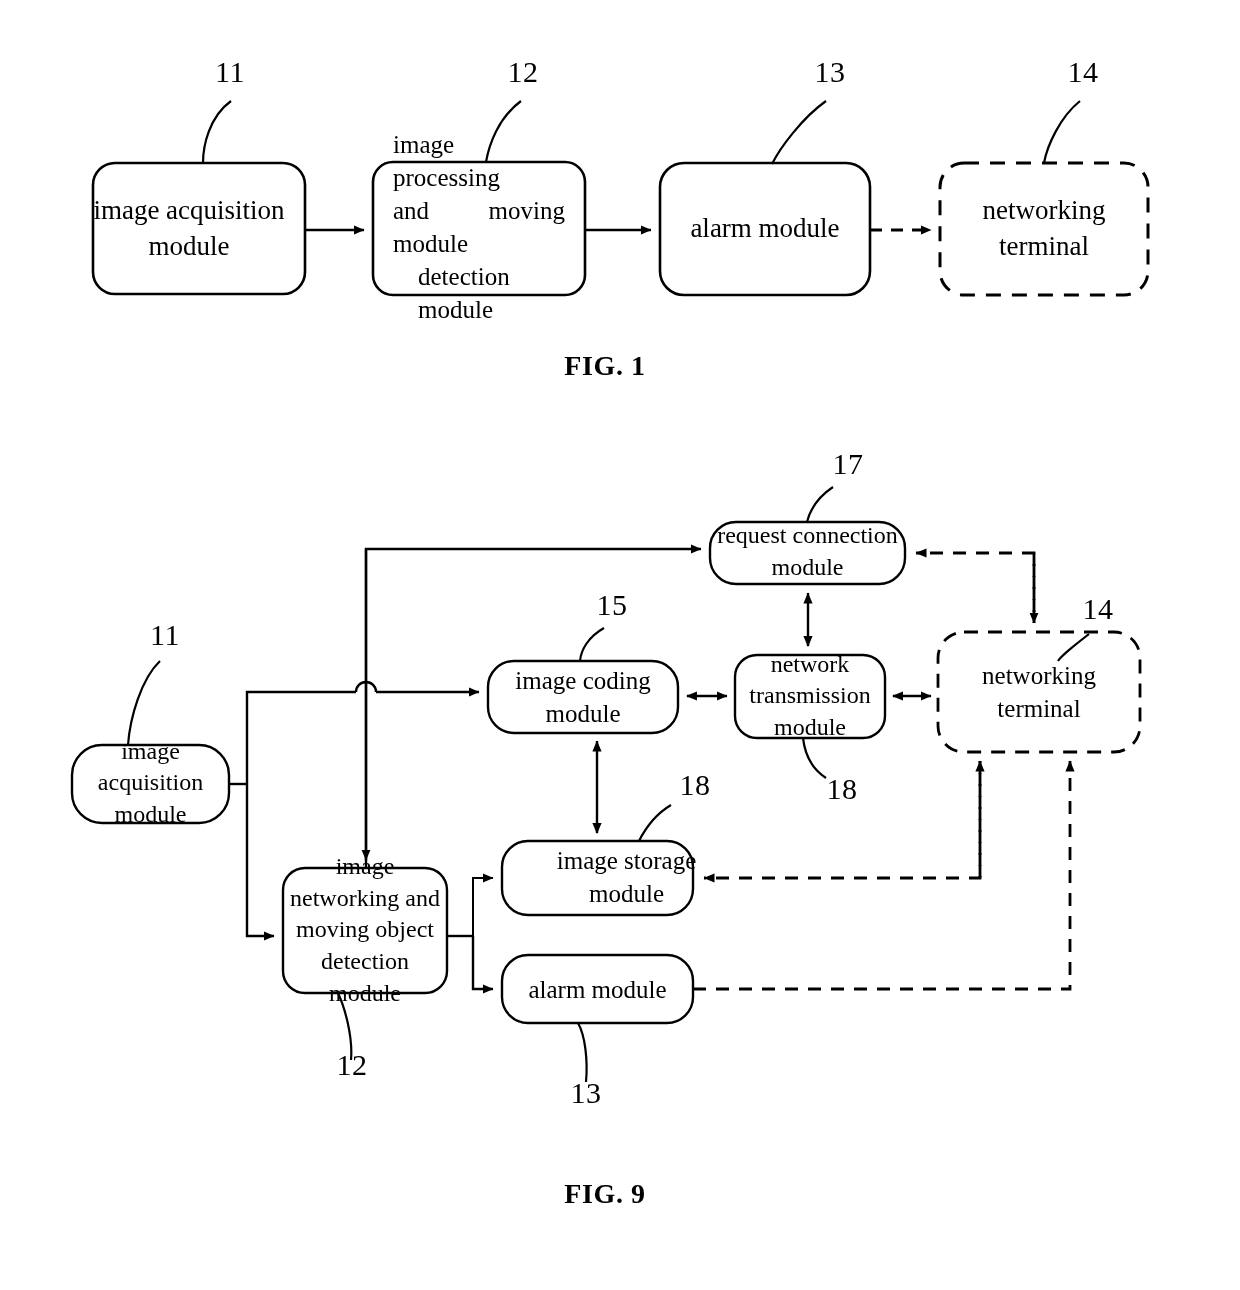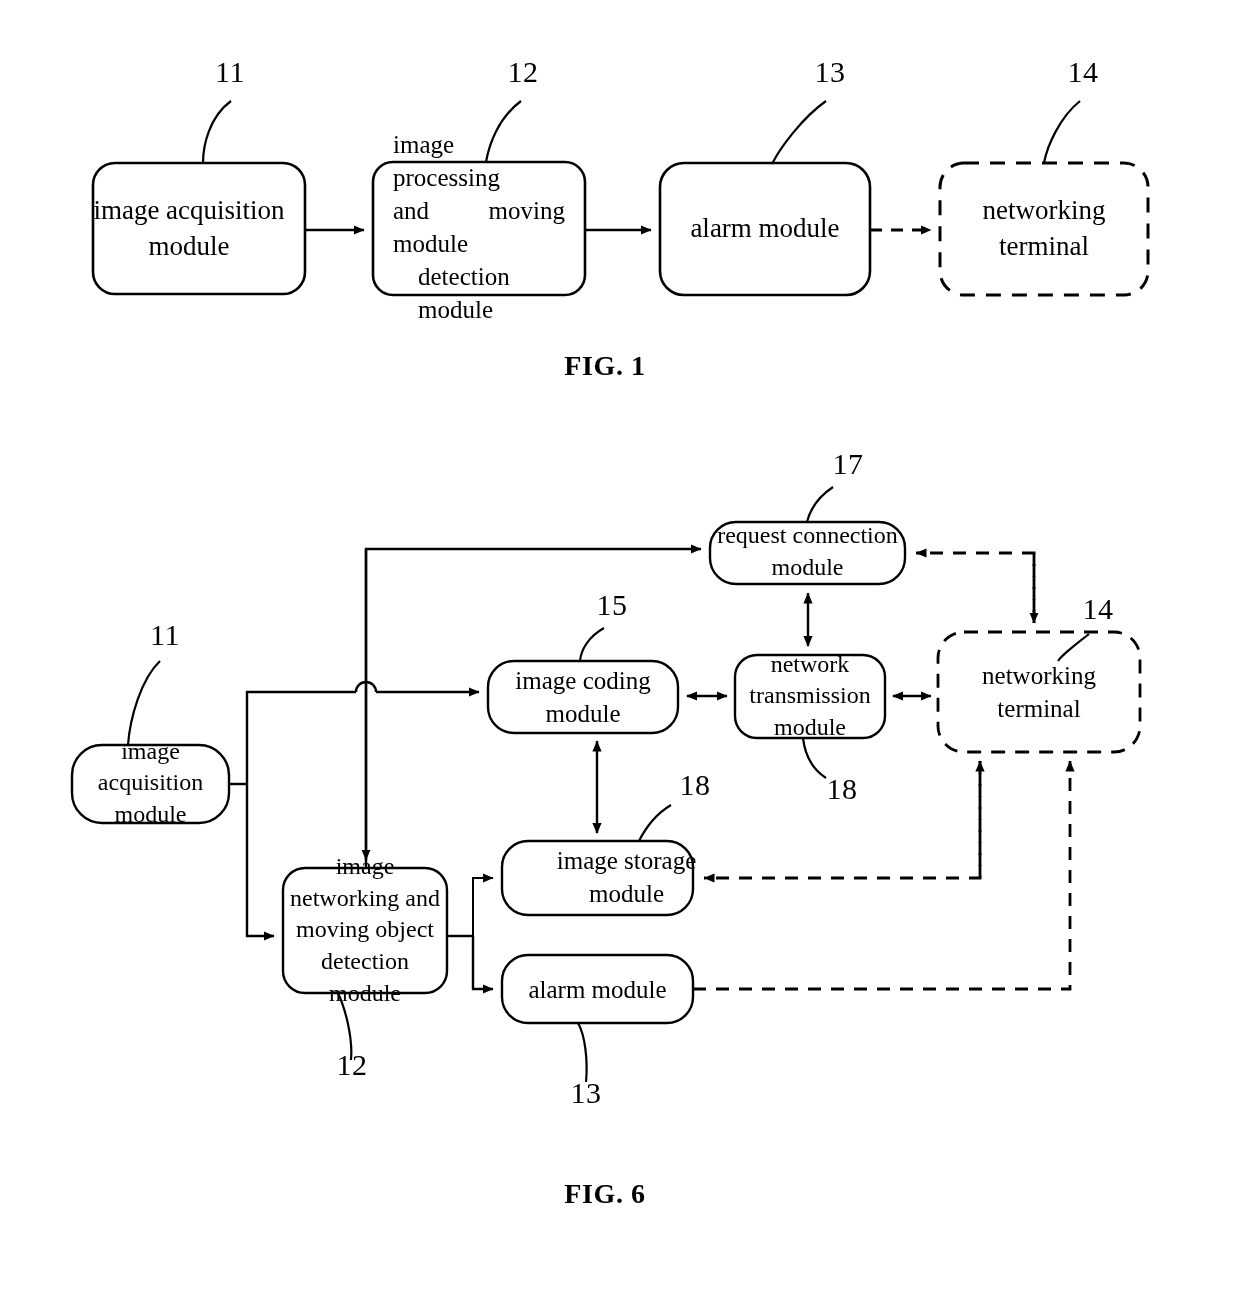--- a/index.html
+++ b/index.html
@@ -254,15 +254,15 @@
 
   <div class="refnum" style="left:135px; top:618px; width:60px;">11</div>
   <div class="refnum" style="left:322px; top:1048px; width:60px;">12</div>
   <div class="refnum" style="left:556px; top:1076px; width:60px;">13</div>
   <div class="refnum" style="left:1068px; top:592px; width:60px;">14</div>
   <div class="refnum" style="left:582px; top:588px; width:60px;">15</div>
   <div class="refnum" style="left:812px; top:772px; width:60px;">18</div>
   <div class="refnum" style="left:818px; top:447px; width:60px;">17</div>
   <div class="refnum" style="left:665px; top:768px; width:60px;">18</div>
 
-  <div class="figcaption" style="left:485px; top:1178px;">FIG. 6</div>
+  <div class="figcaption" style="left:485px; top:1178px;">FIG. 9</div>
 
 </div>
 
 </body></html>

